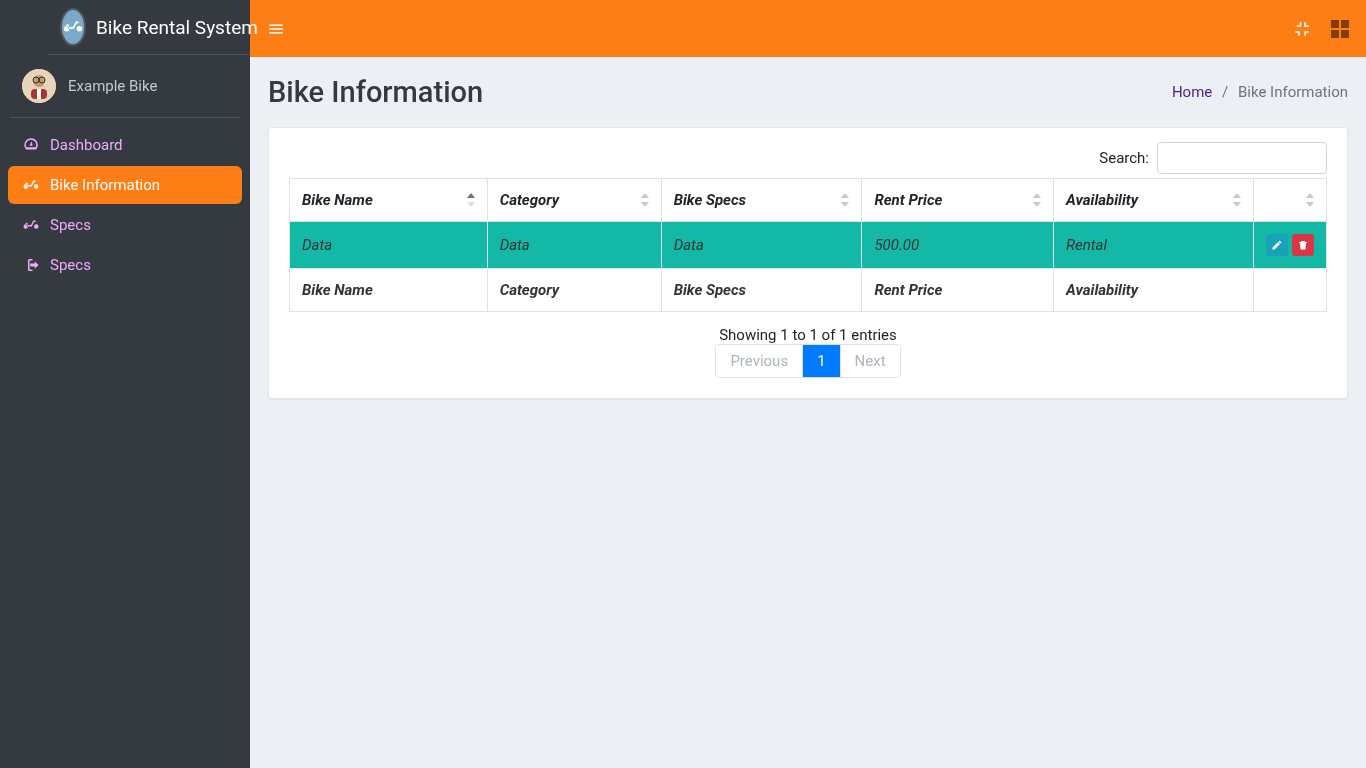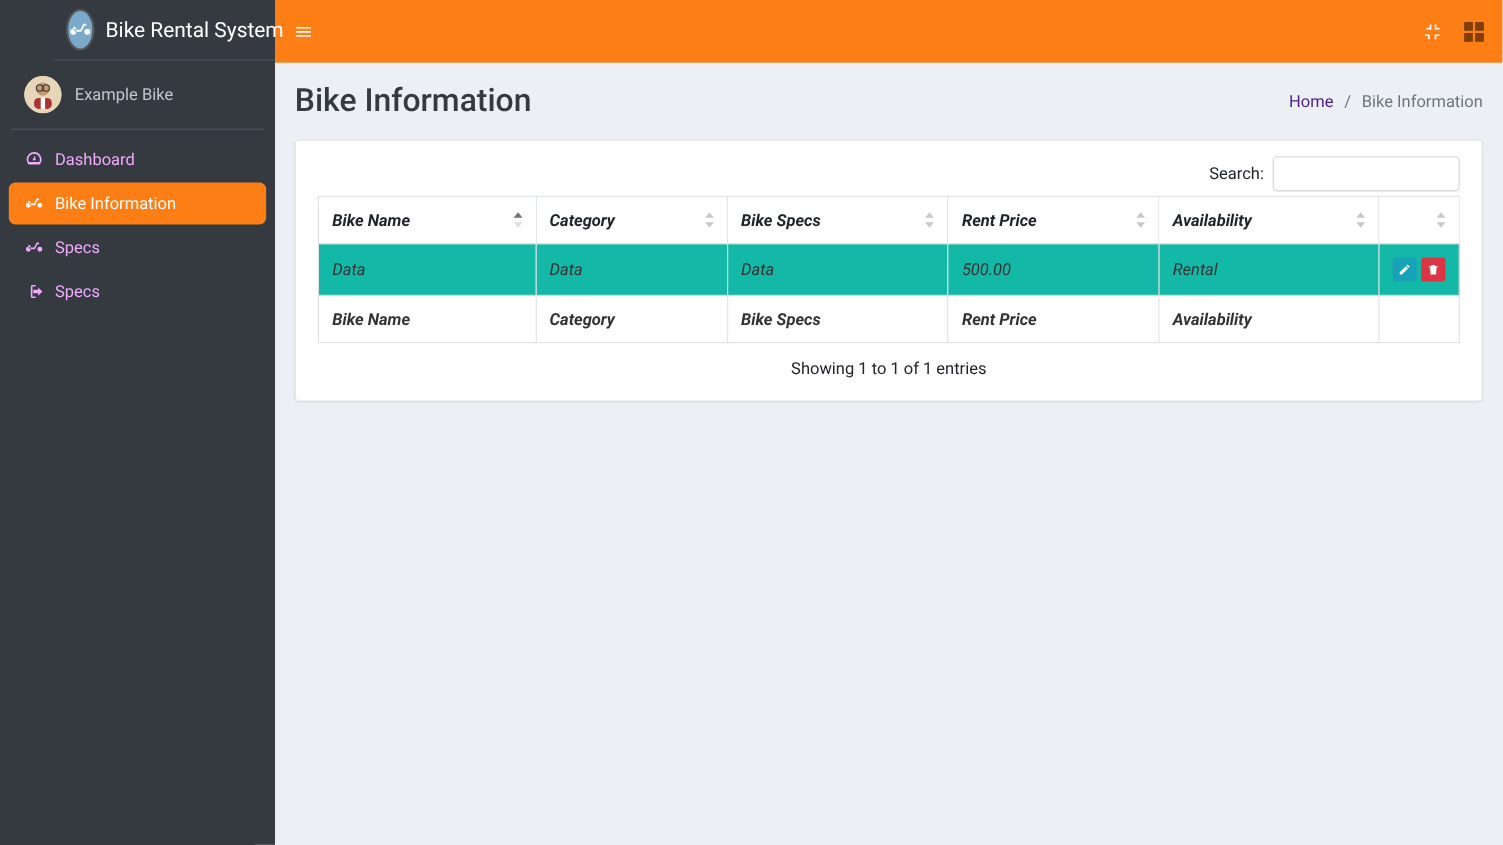--- a/index.html
+++ b/index.html
@@ -303,17 +303,22 @@
               <th>Bike Specs</th>
               <th>Rent Price</th>
               <th>Availability</th>
               <th></th>
             </tr>
           </tfoot>
         </table>
 
         <div class="table-footer">
           <div>Showing 1 to 1 of 1 entries</div>
+          <div class="pagination">
+            <span class="page-link disabled">Previous</span>
+            <span class="page-link active">1</span>
+            <span class="page-link disabled">Next</span>
+          </div>
         </div>
       </div>
     </div>
   </div>
 </div>
 
 </body></html>

